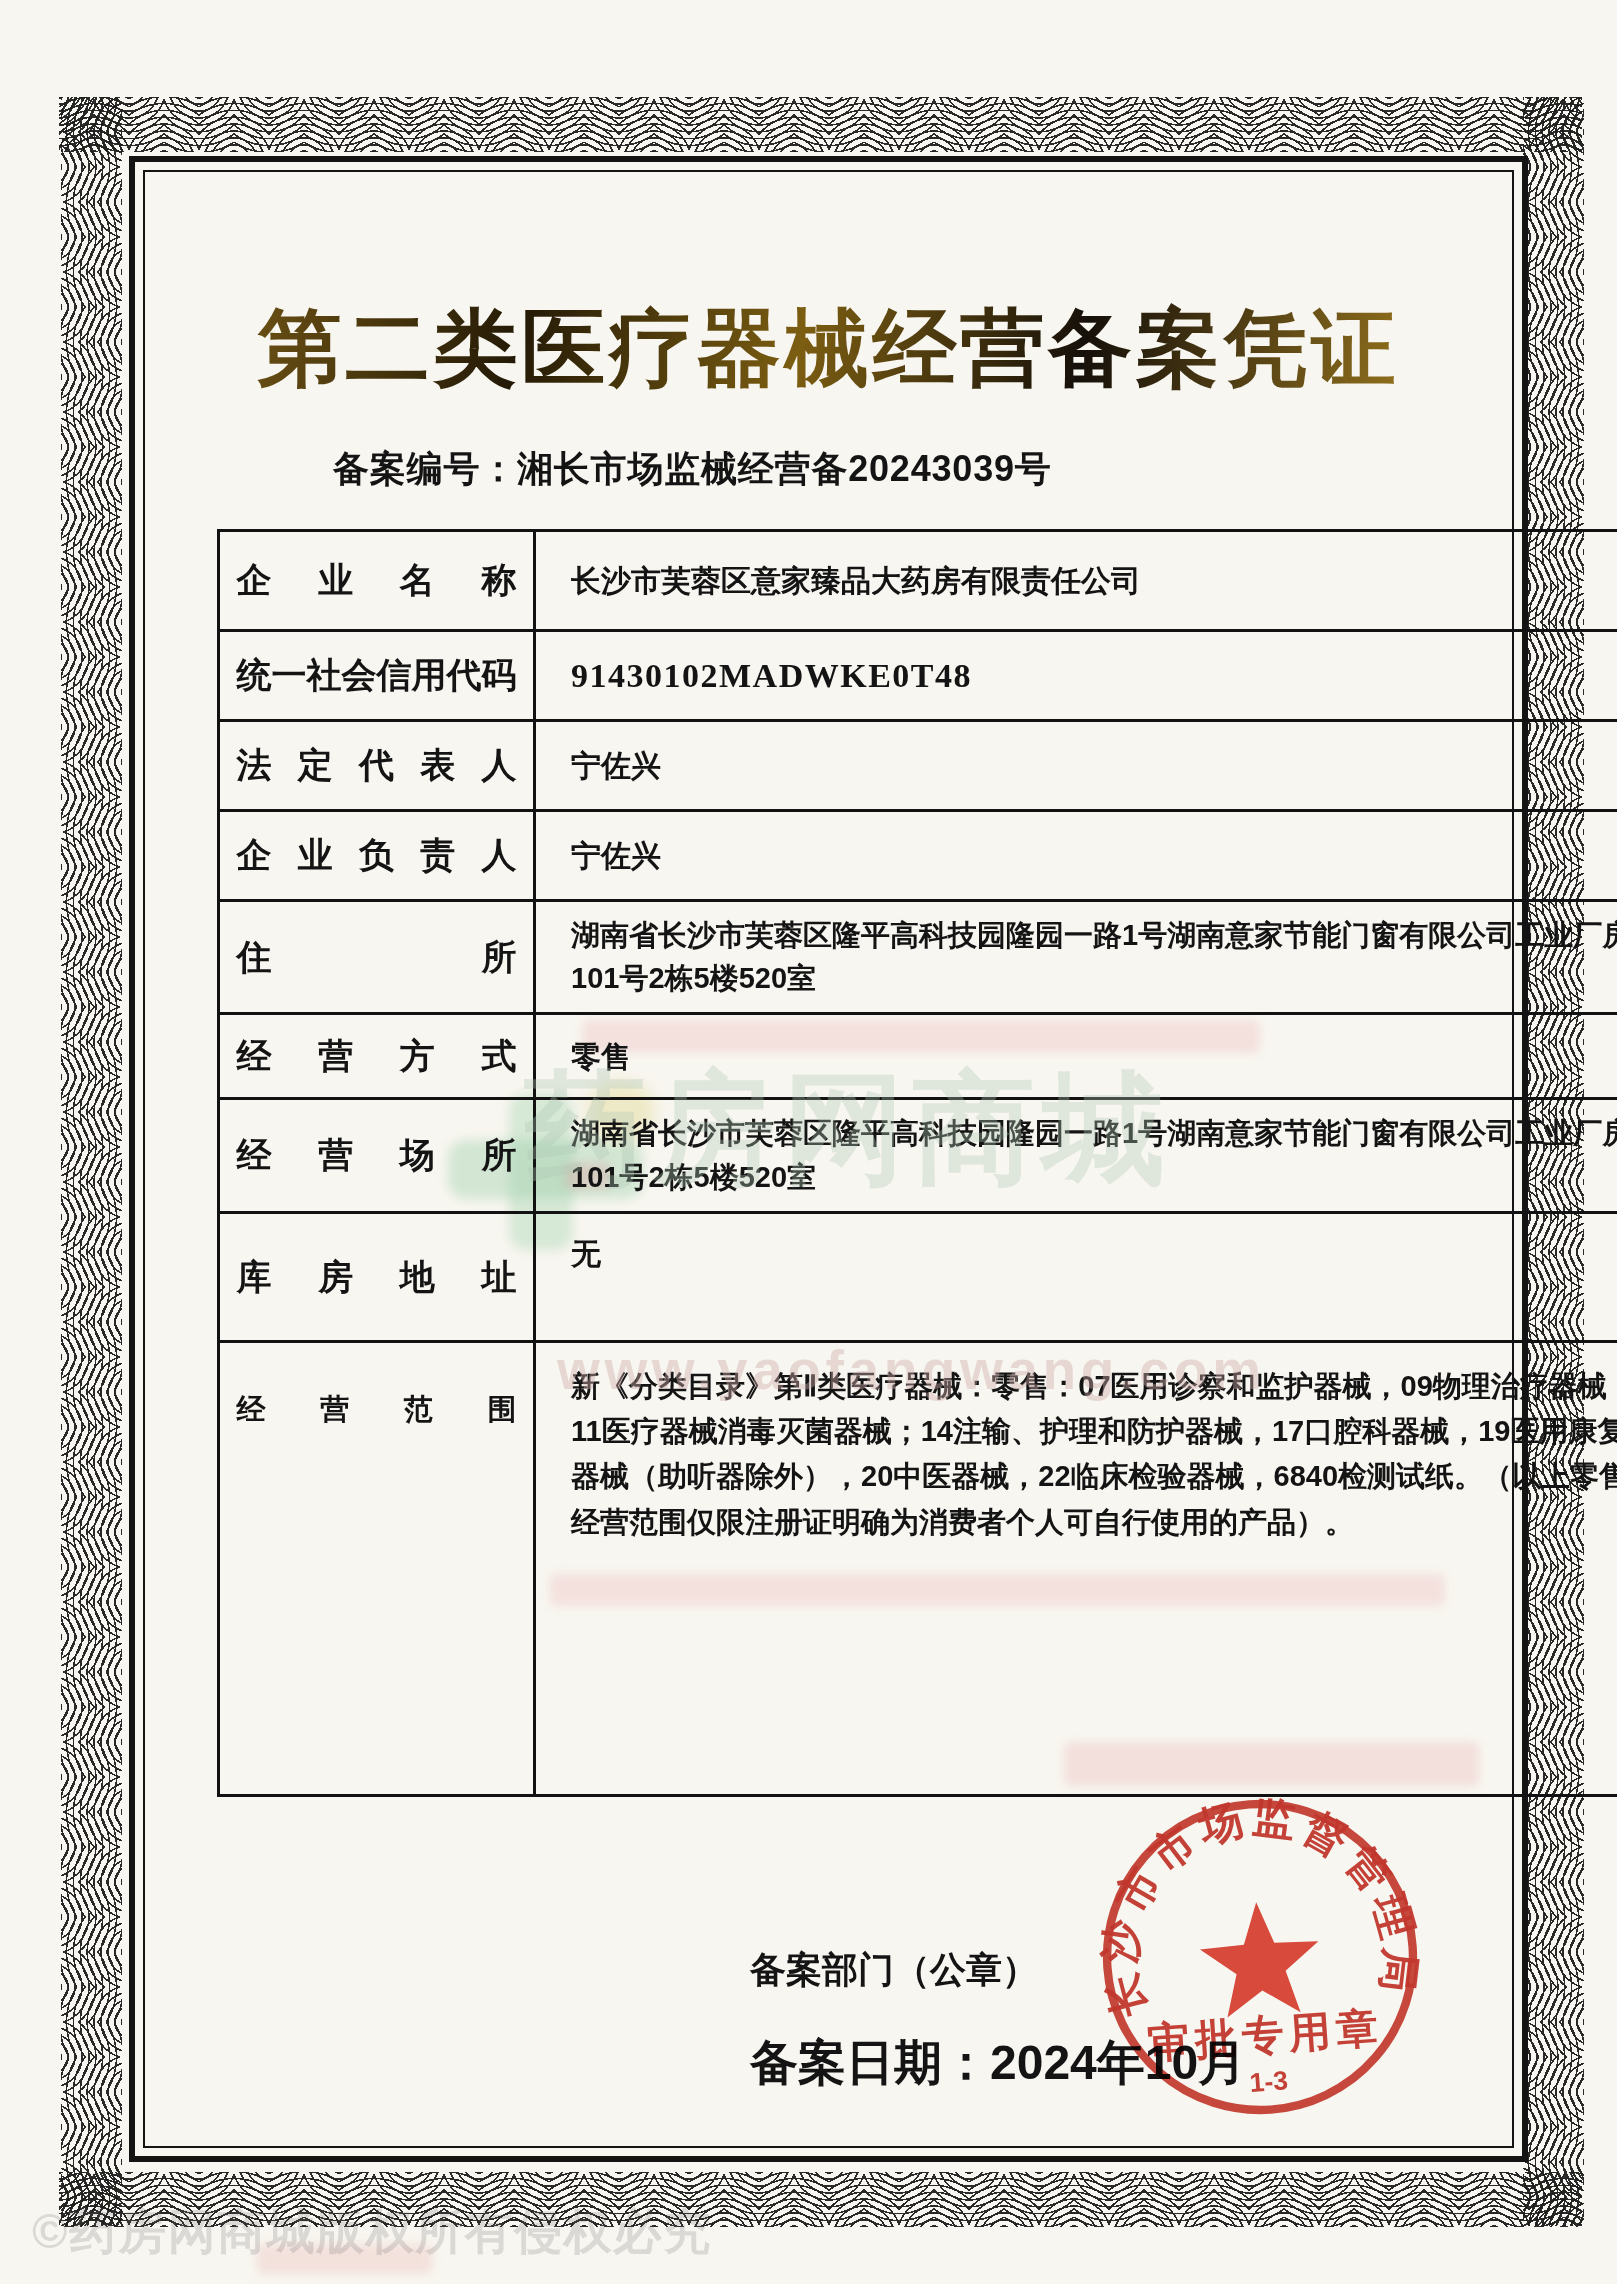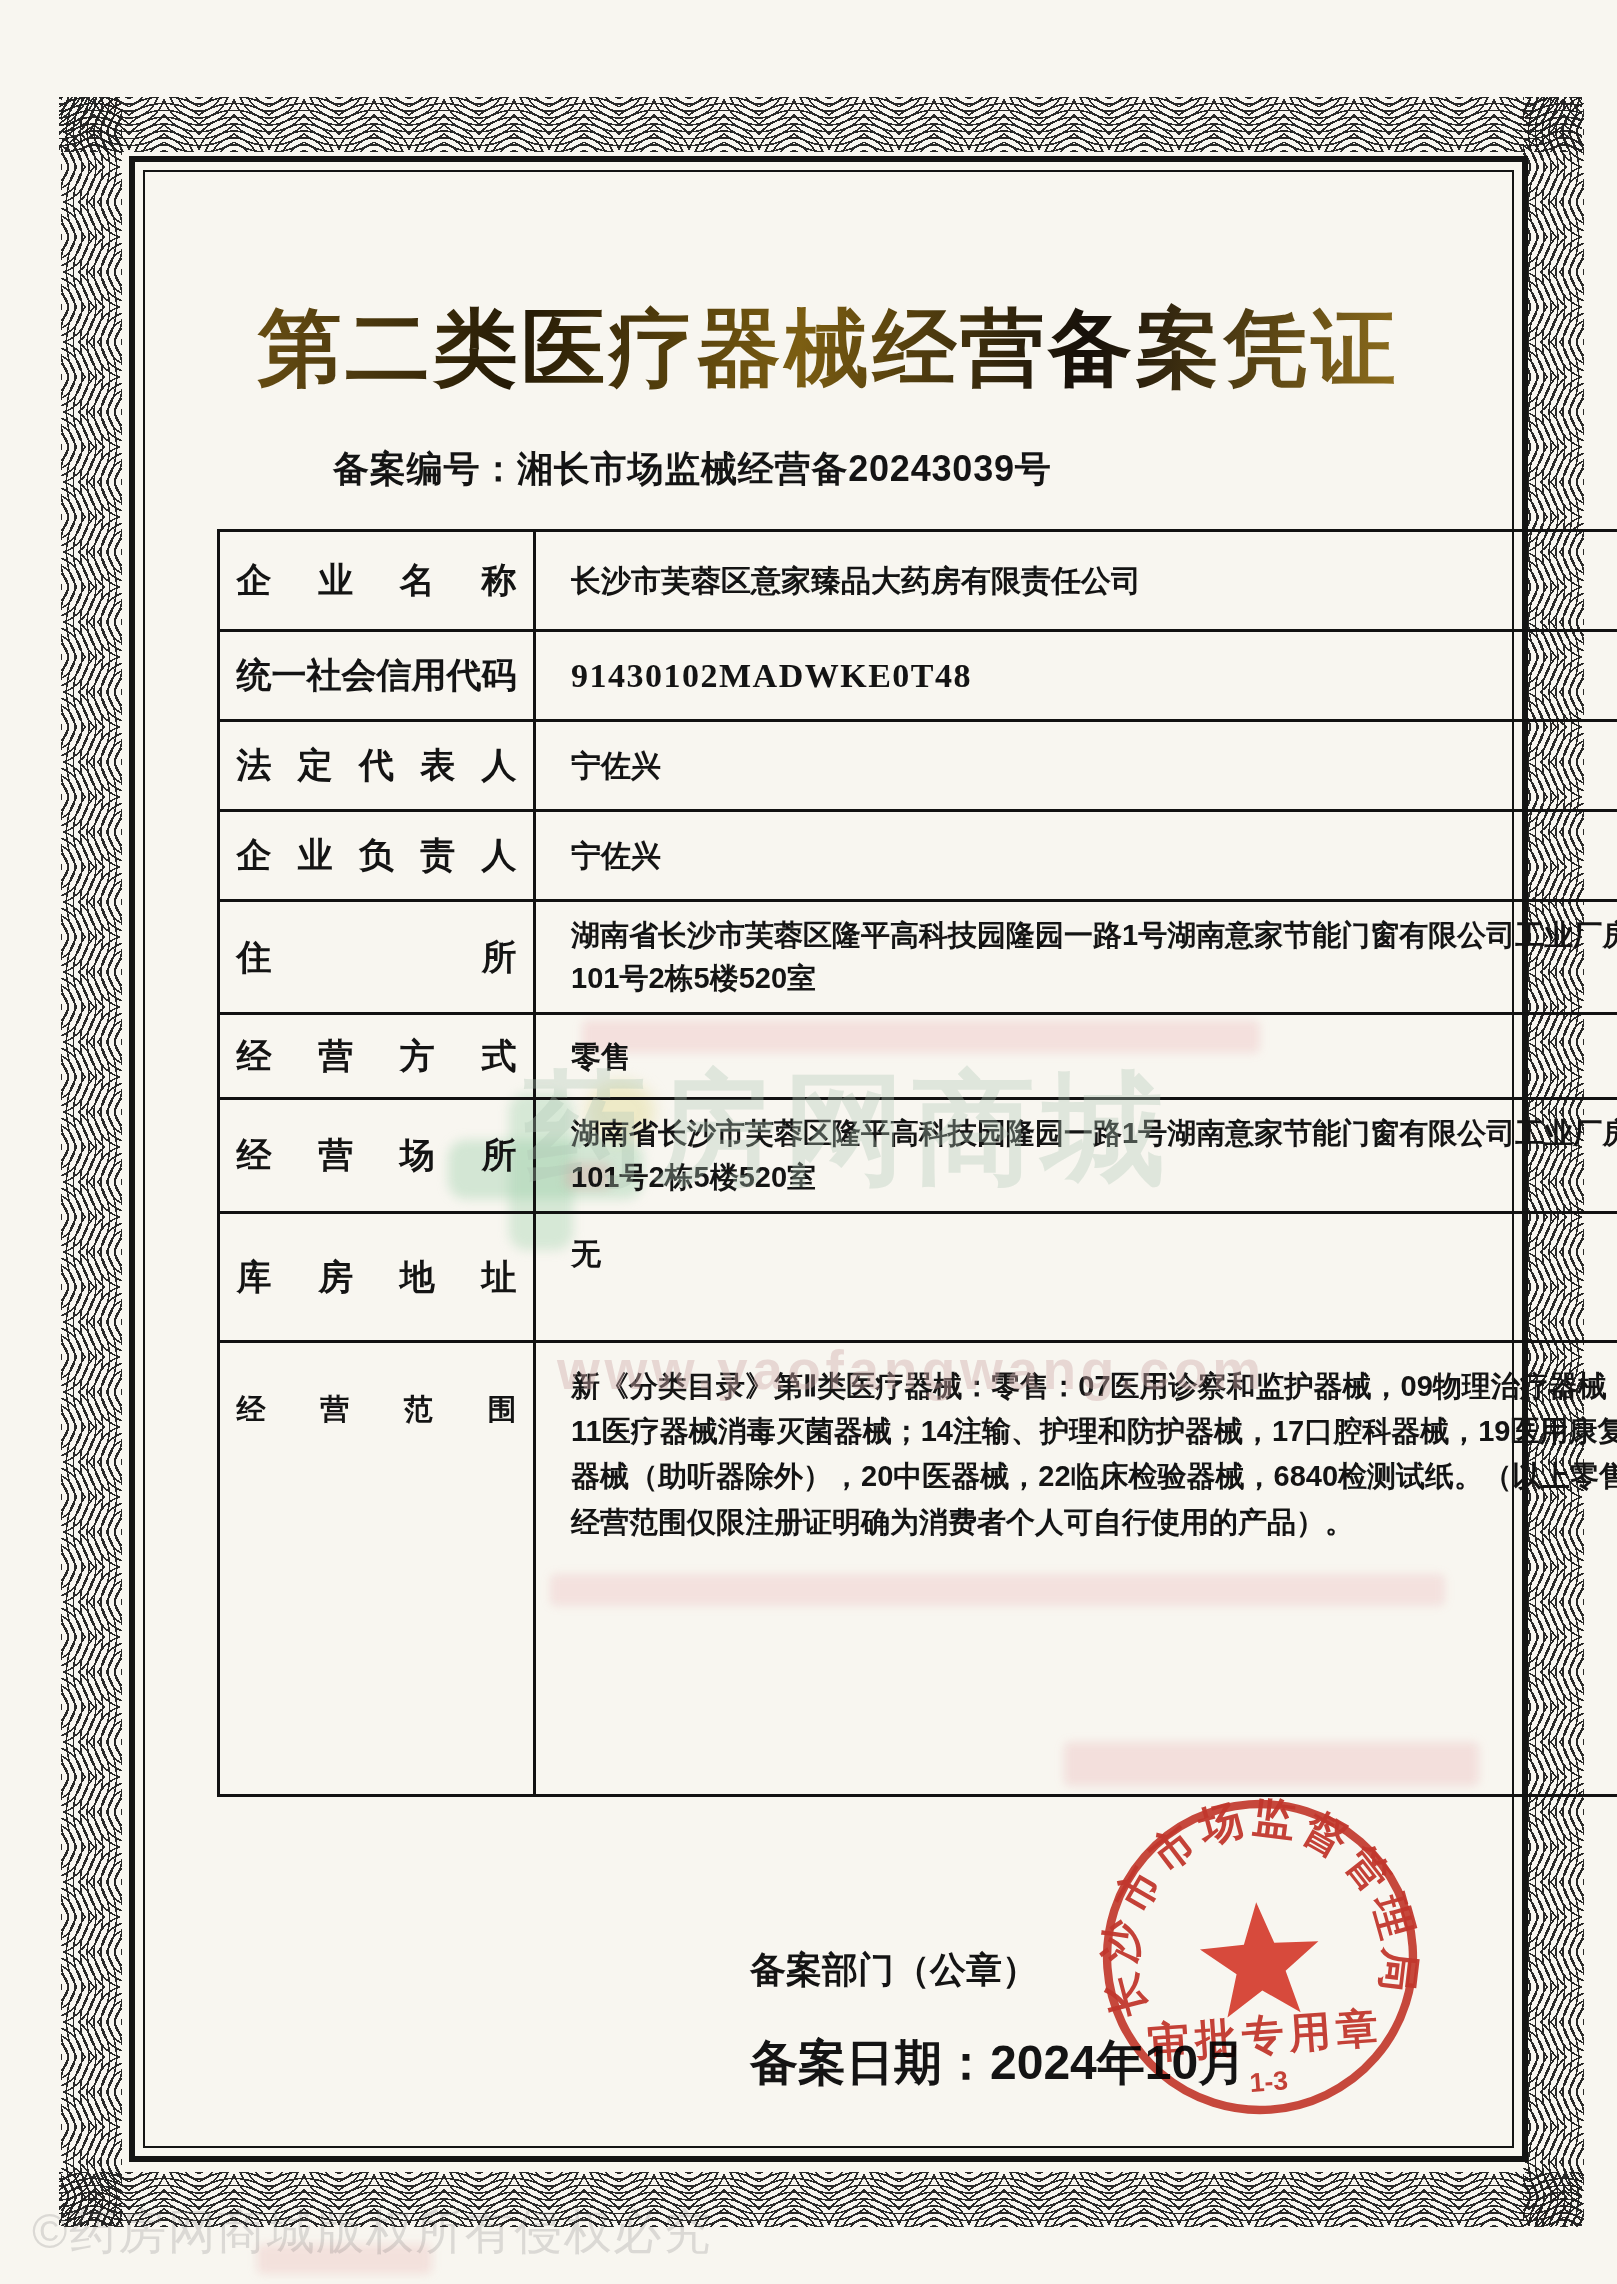--- a/index.html
+++ b/index.html
@@ -67,21 +67,21 @@
             letter-spacing:7.6px;color:rgba(176,199,183,.34);white-space:nowrap;}
   .wm-url{position:absolute;left:557px;top:1338px;z-index:3;font-size:55px;font-weight:700;
           letter-spacing:4.6px;color:rgba(208,172,172,.42);white-space:nowrap;}
   .wm-cross-h{position:absolute;left:448px;top:1140px;width:195px;height:59px;border-radius:18px;
               background:rgba(150,205,165,.38);filter:blur(5.3px);z-index:1;}
   .wm-cross-v{position:absolute;left:509px;top:1093px;width:64px;height:157px;border-radius:18px;
               background:rgba(150,205,165,.34);filter:blur(5.3px);z-index:1;}
   .wm-blob{position:absolute;left:586px;top:1081px;width:69px;height:61px;border-radius:50%;
            background:rgba(228,222,158,.5);filter:blur(7.6px);z-index:1;}
 
-  .copyright{position:absolute;left:32px;top:2200px;z-index:4;font-size:48px;font-weight:400;
+  .copyright{position:absolute;left:32px;top:2200px;z-index:4;font-size:48px;font-weight:700;
              letter-spacing:1.5px;color:rgba(105,105,105,.2);white-space:nowrap;}
 
   
   .ghost{position:absolute;z-index:1;filter:blur(4.6px);border-radius:6px;}
   .g1{left:582px;top:1020px;width:678px;height:33px;background:rgba(223,118,130,.17);}
   .g2{left:550px;top:1574px;width:895px;height:32px;background:rgba(220,110,122,.15);}
   .g3{left:1064px;top:1742px;width:415px;height:44px;background:rgba(222,112,122,.17);}
   .g4{left:257px;top:2244px;width:175px;height:30px;background:rgba(228,148,148,.22);}
   .g5{left:565px;top:1163px;width:46px;height:26px;background:rgba(224,130,140,.25);}
 </style>

